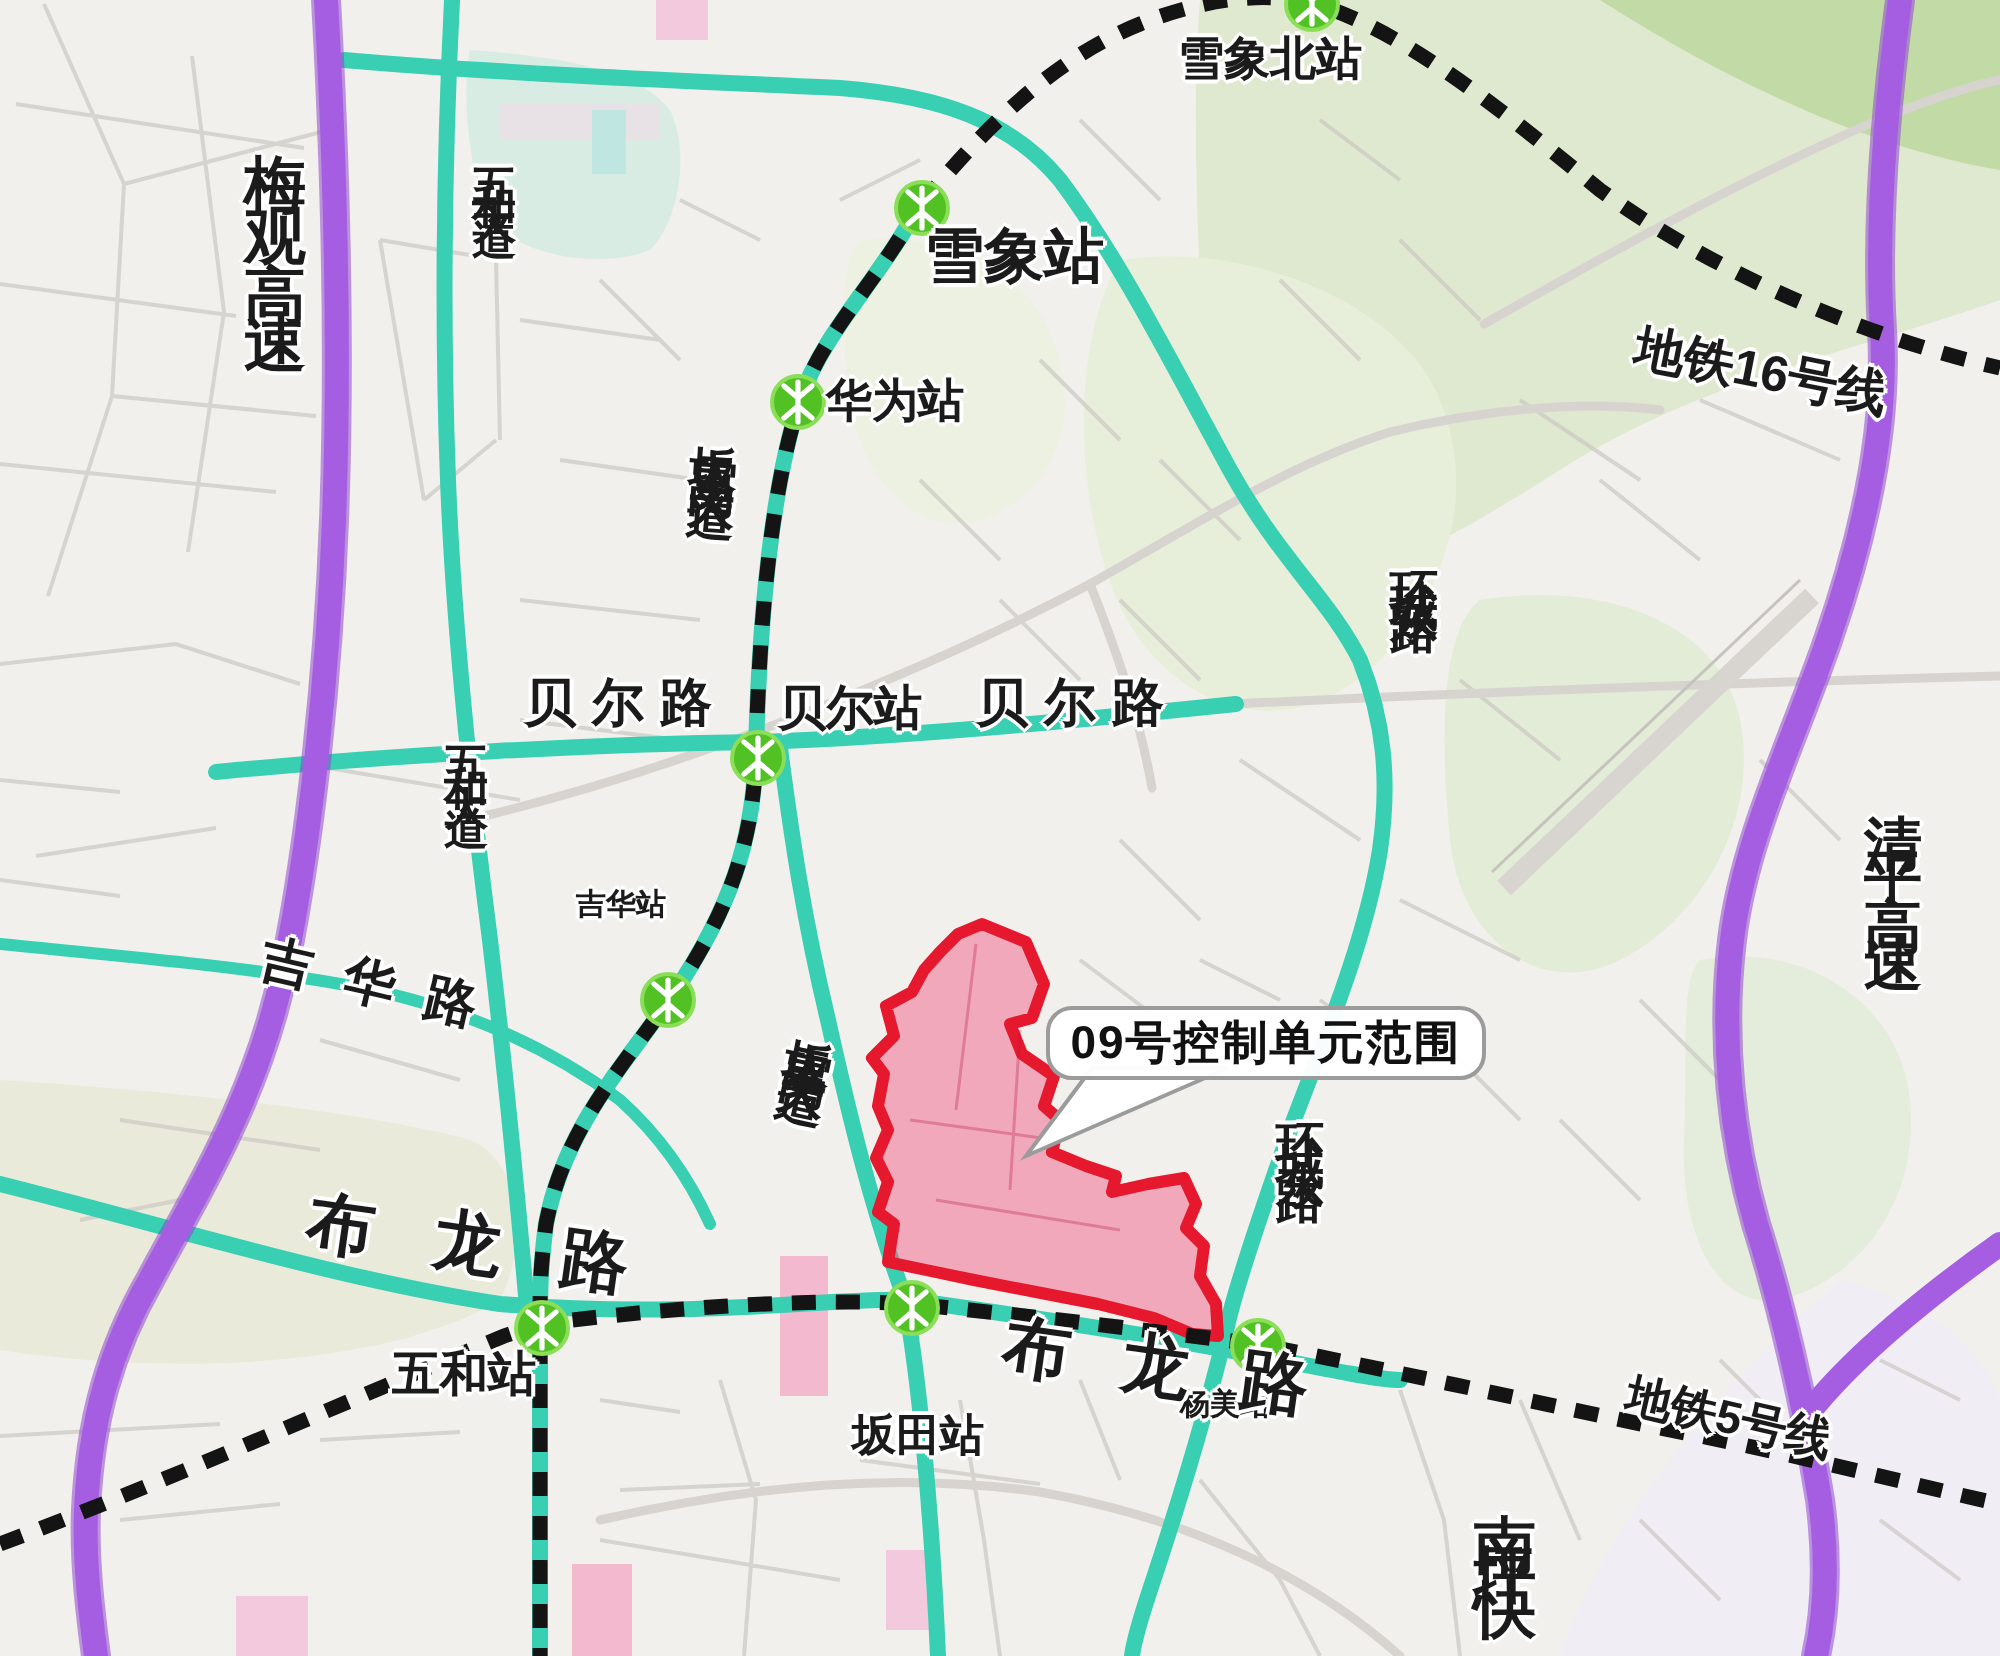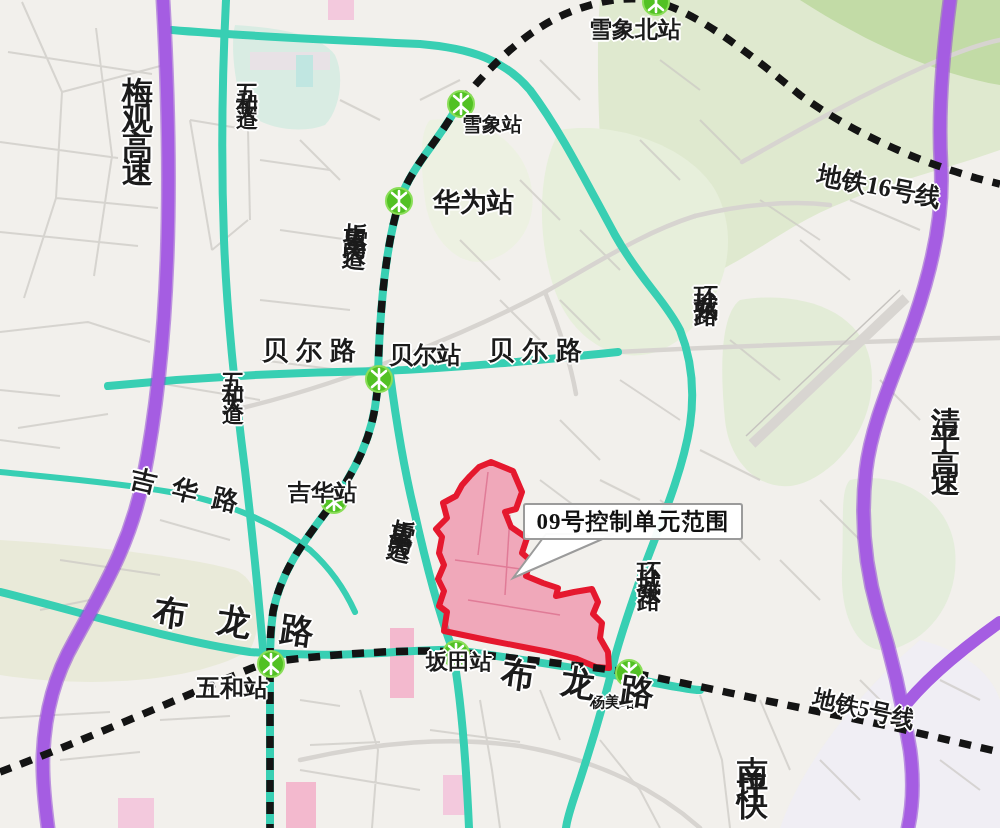--- a/index.html
+++ b/index.html
@@ -4,21 +4,21 @@
 <style>
   :root{
     --teal:#38cfb3; --purple:#a55de2; --purple_edge:#8f46d2;
     --metro:#141414; --station_green:#52c124; --red:#e5182e;
     --pink_fill:#ee5f87; --label:#1b1b1b;
   }
   html,body{margin:0;padding:0;background:#fff;}
   .map{
     position:relative; width:1000px; height:828px; overflow:hidden;
     background:#f2f0ec;
-    font-family:Liberation Serif, serif;
+    font-family:Liberation Sans, sans-serif;
   }
   .map svg{position:absolute;left:0;top:0;}
   .mesh{stroke:#cac7c3;stroke-width:2;fill:none;opacity:.7;}
   .road-lt{stroke:#d7d4d0;stroke-width:4.5;fill:none;stroke-linecap:round;}
   .rail{stroke:#d8d5d1;stroke-width:10;fill:none;}
   .rail-line{stroke:#c6c3bf;stroke-width:1.5;fill:none;}
   .teal{stroke:var(--teal);stroke-width:8;fill:none;stroke-linecap:round;}
   .teal.thin{stroke-width:6;}
   .purple{stroke:var(--purple);stroke-width:12;fill:none;stroke-linecap:round;}
   .purple-edge{stroke:var(--purple_edge);stroke-width:15;fill:none;stroke-linecap:round;opacity:.55;}
@@ -29,21 +29,21 @@
   .st-glyph{stroke:#fff;stroke-width:2.6;fill:none;stroke-linecap:round;stroke-linejoin:round;}
   .lbl{
     position:absolute;color:var(--label);font-weight:bold;white-space:nowrap;line-height:1;
     text-shadow:-2px 0 0 #fff,2px 0 0 #fff,0 -2px 0 #fff,0 2px 0 #fff,
                 -1px -1px 0 #fff,1px 1px 0 #fff,-1px 1px 0 #fff,1px -1px 0 #fff;
     transform-origin:left top;
   }
   .v{writing-mode:vertical-rl;text-orientation:upright;}
   .callout{
     position:absolute;left:523px;top:503px;width:216px;height:33px;
-    background:rgba(255,255,255,.96);border:2px solid #9b9b9b;border-radius:3px;
+    background:rgba(255,255,255,.96);border:2px solid #9b9b9b;border-radius:13px;
     font-size:23px;font-weight:bold;color:#111;text-align:center;line-height:33px;
     letter-spacing:1px;
   }
 </style>
 </head>
 <body>
 
 <div class="map">
 
   <svg width="1000" height="828" viewBox="0 0 1000 828">
@@ -141,26 +141,26 @@
           <path class="st-glyph" d="M-7,-8 L0,-2 L7,-8 M-7,8 L0,2 L7,8 M0,-10 L0,10"></path>
         </g>
       <g transform="translate(629,673)">
           <circle class="st-circle" r="13"></circle>
           <path class="st-glyph" d="M-7,-8 L0,-2 L7,-8 M-7,8 L0,2 L7,8 M0,-10 L0,10"></path>
         </g>
     </g>
   </svg>
 
   <div class="lbl" style="left:589px;top:18px;font-size:23px">雪象北站</div>
-  <div class="lbl" style="left:462px;top:114px;font-size:20px">雪象站</div>
-  <div class="lbl" style="left:433px;top:189px;font-size:27px">华为站</div>
+  <div class="lbl" style="left:462px;top:114px;font-size:30px">雪象站</div>
+  <div class="lbl" style="left:413px;top:189px;font-size:23px">华为站</div>
   <div class="lbl" style="left:389px;top:343px;font-size:24px">贝尔站</div>
-  <div class="lbl" style="left:288px;top:481px;font-size:23px">吉华站</div>
+  <div class="lbl" style="left:288px;top:445px;font-size:15px">吉华站</div>
   <div class="lbl" style="left:196px;top:676px;font-size:24px">五和站</div>
-  <div class="lbl" style="left:426px;top:651px;font-size:22px">坂田站</div>
+  <div class="lbl" style="left:426px;top:707px;font-size:22px">坂田站</div>
   <div class="lbl" style="left:590px;top:695px;font-size:15px">杨美站</div>
 
   <div class="lbl" style="left:262px;top:338px;font-size:26px;letter-spacing:8px">贝尔路</div>
   <div class="lbl" style="left:488px;top:338px;font-size:26px;letter-spacing:8px">贝尔路</div>
   <div class="lbl" style="left:134px;top:466px;font-size:26px;letter-spacing:16px;transform:rotate(13deg)">吉华路</div>
   <div class="lbl" style="left:156px;top:594px;font-size:34px;letter-spacing:30px;transform:rotate(8deg)">布龙路</div>
   <div class="lbl" style="left:504px;top:656px;font-size:34px;letter-spacing:26px;transform:rotate(8deg)">布龙路</div>
   <div class="lbl" style="left:820px;top:162px;font-size:25px;transform:rotate(11deg)">地铁16号线</div>
   <div class="lbl" style="left:816px;top:686px;font-size:23px;transform:rotate(13deg)">地铁5号线</div>
 

